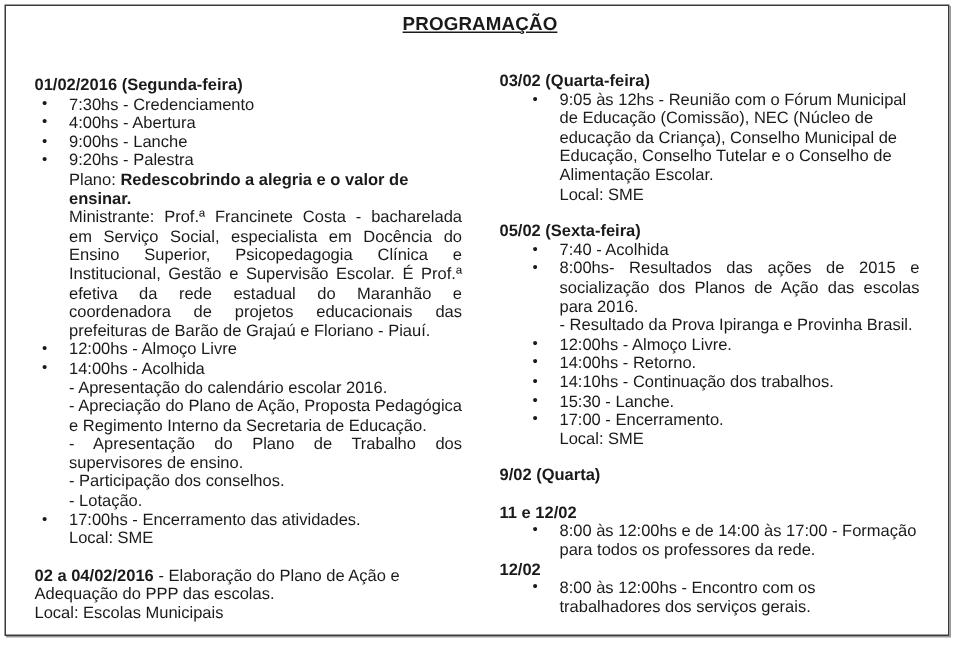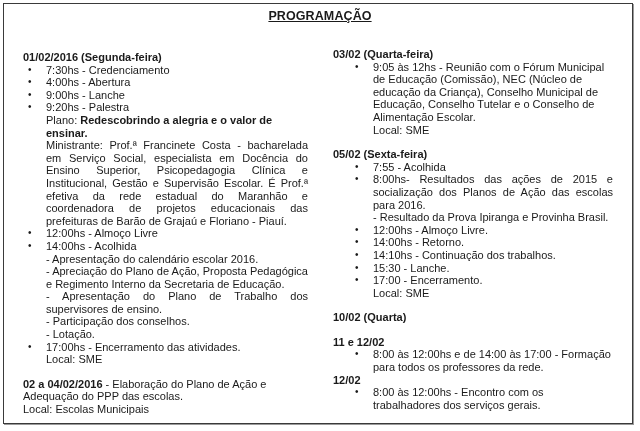--- a/index.html
+++ b/index.html
@@ -170,21 +170,21 @@
     </ul>
   </div>
 
   <div class="gap"></div>
 
   <div class="section-block">
     <p class="date-heading">05/02 (Sexta-feira)</p>
     <ul class="items">
       <li>
         <span class="bullet"></span>
-        <span>7:55 - Acolhida</span>
+        <span>7:40 - Acolhida</span>
       </li>
       <li class="justify">
         <span class="bullet"></span>
         <span>8:00hs- Resultados das ações de 2015 e socialização dos Planos de Ação das escolas para 2016.</span>
         <span class="sub">- Resultado da Prova Ipiranga e Provinha Brasil.</span>
       </li>
       <li>
         <span class="bullet"></span>
         <span>12:00hs - Almoço Livre.</span>
       </li>
@@ -204,21 +204,21 @@
         <span class="bullet"></span>
         <span>17:00 - Encerramento.</span>
         <span class="sub">Local: SME</span>
       </li>
     </ul>
   </div>
 
   <div class="gap"></div>
 
   <div class="section-block">
-    <p class="date-heading">10/02 (Quarta)</p>
+    <p class="date-heading">9/02 (Quarta)</p>
   </div>
 
   <div class="gap"></div>
 
   <div class="section-block">
     <p class="date-heading">11 e 12/02</p>
     <ul class="items">
       <li>
         <span class="bullet"></span>
         <span>8:00 às 12:00hs e de 14:00 às 17:00 - Formação para todos os professores da rede.</span>

